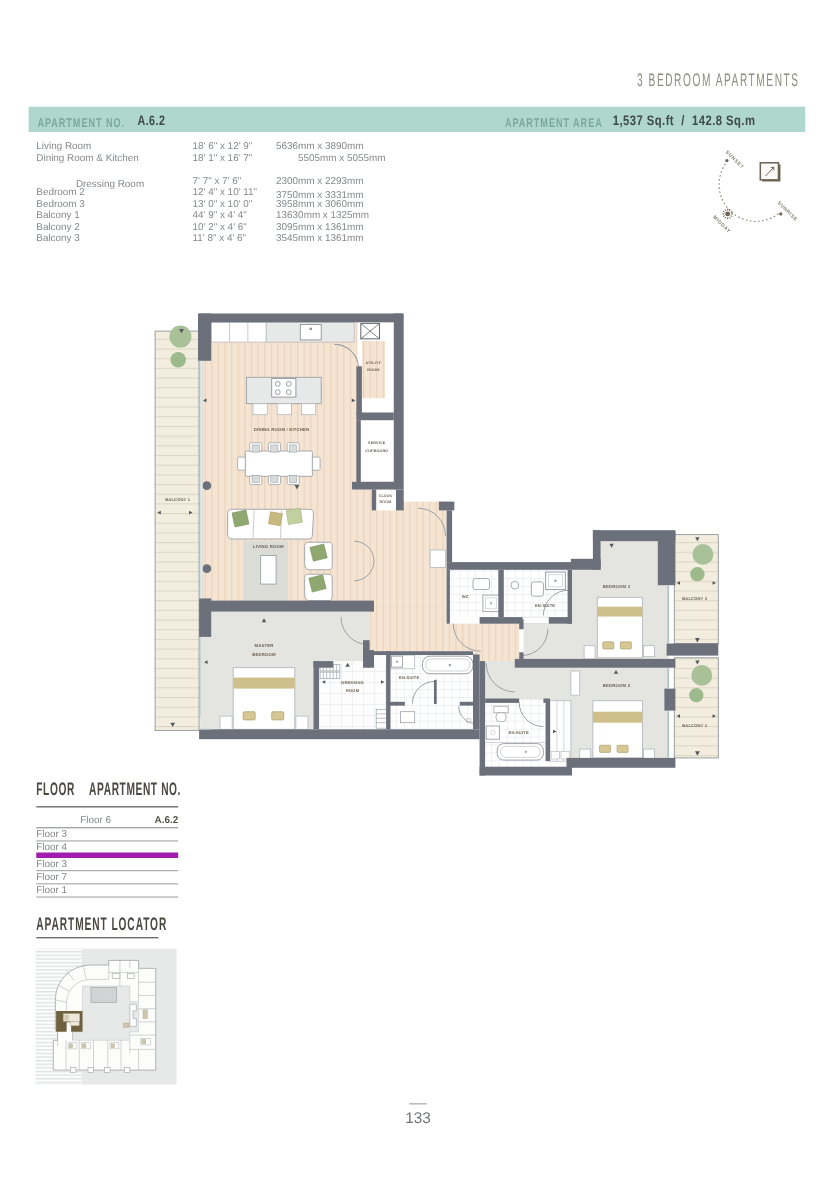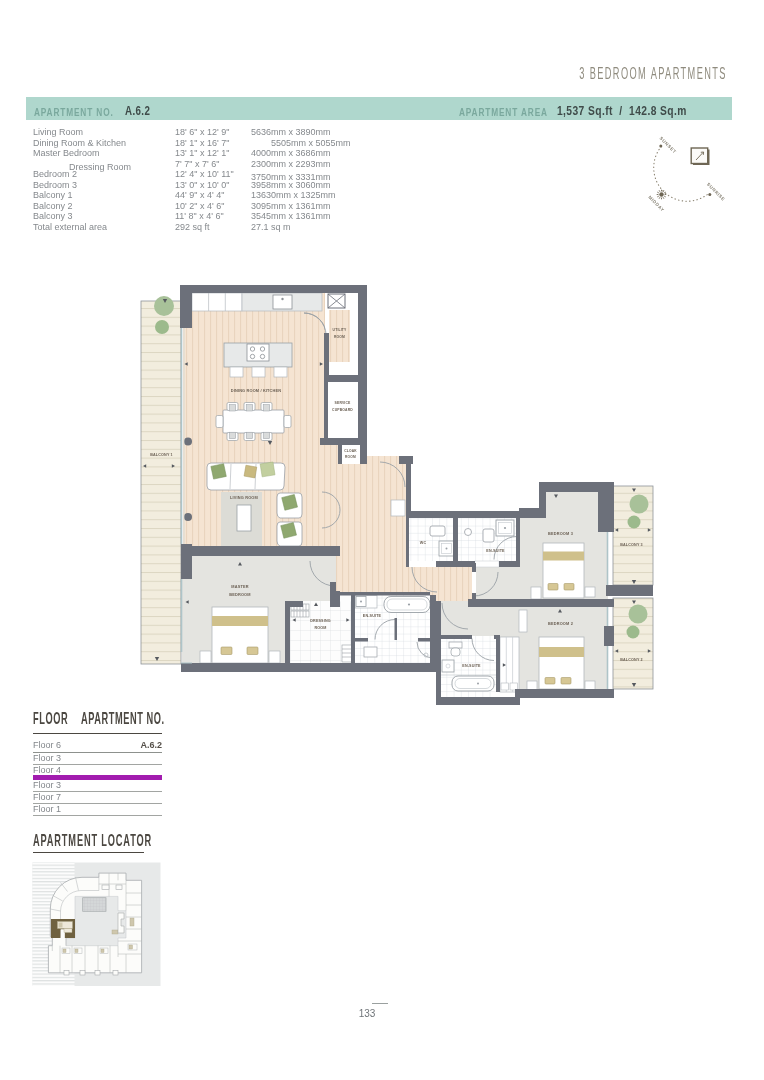--- a/index.html
+++ b/index.html
@@ -18,28 +18,26 @@
 <div class="abs" style="left:125px;top:101px;"><span style="display:inline-block;white-space:nowrap;transform:scaleX(0.78);transform-origin:left center;font-size:12.5px;font-weight:bold;letter-spacing:0.5px;color:#3f4b49;">A.6.2</span></div>
 
 <div class="abs" style="left:459px;top:102px;"><span style="display:inline-block;white-space:nowrap;transform:scaleX(0.72);transform-origin:left center;font-size:11.5px;font-weight:bold;letter-spacing:1.2px;color:#7aa89d;">APARTMENT AREA</span></div>
 
 <div class="abs" style="left:557px;top:101px;"><span style="display:inline-block;white-space:nowrap;transform:scaleX(0.82);transform-origin:left center;font-size:12.5px;font-weight:bold;letter-spacing:0.5px;color:#3f4b49;">1,537 Sq.ft&nbsp; /&nbsp; 142.8 Sq.m</span></div>
 
 <div class="abs" style="left:33px;top:127px;font-size:9px;color:#85898d;line-height:10.55px;">
 <div style="position:relative;width:340px;">
 <div><span class="abs" style="left:0;">Living Room</span><span class="abs" style="left:142px;">18' 6" x 12' 9"</span><span class="abs" style="left:218px;">5636mm x 3890mm</span>&nbsp;</div>
 <div><span class="abs" style="left:0;top:10.5px;">Dining Room &amp; Kitchen</span><span class="abs" style="left:142px;top:10.5px;">18' 1" x 16' 7"</span><span class="abs" style="left:218px;top:10.5px;padding-left:20px;">5505mm x 5055mm</span>&nbsp;</div>
-<div><span class="abs" style="left:0;top:21px;">Master Bedroom</span><span class="abs" style="left:142px;top:21px;">13' 1" x 12' 1"</span><span class="abs" style="left:218px;top:21px;">4000mm x 3686mm</span>&nbsp;</div>
 <div><span class="abs" style="left:0;top:35px;padding-left:36px;">Dressing Room</span><span class="abs" style="left:142px;top:31.5px;">7' 7" x 7' 6"</span><span class="abs" style="left:218px;top:31.5px;">2300mm x 2293mm</span>&nbsp;</div>
 <div><span class="abs" style="left:0;top:42px;">Bedroom 2</span><span class="abs" style="left:142px;top:42px;">12' 4" x 10' 11"</span><span class="abs" style="left:218px;top:45px;">3750mm x 3331mm</span>&nbsp;</div>
 <div><span class="abs" style="left:0;top:52.5px;">Bedroom 3</span><span class="abs" style="left:142px;top:52.5px;">13' 0" x 10' 0"</span><span class="abs" style="left:218px;top:52.5px;">3958mm x 3060mm</span>&nbsp;</div>
 <div><span class="abs" style="left:0;top:63px;">Balcony 1</span><span class="abs" style="left:142px;top:63px;">44' 9" x 4' 4"</span><span class="abs" style="left:218px;top:63px;">13630mm x 1325mm</span>&nbsp;</div>
 <div><span class="abs" style="left:0;top:73.5px;">Balcony 2</span><span class="abs" style="left:142px;top:73.5px;">10' 2" x 4' 6"</span><span class="abs" style="left:218px;top:73.5px;">3095mm x 1361mm</span>&nbsp;</div>
 <div><span class="abs" style="left:0;top:84px;">Balcony 3</span><span class="abs" style="left:142px;top:84px;">11' 8" x 4' 6"</span><span class="abs" style="left:218px;top:84px;">3545mm x 1361mm</span>&nbsp;</div>
-<div><span class="abs" style="left:0;top:94.5px;">Total external area</span><span class="abs" style="left:142px;top:94.5px;">292 sq ft</span><span class="abs" style="left:218px;top:94.5px;">27.1 sq m</span>&nbsp;</div>
 </div>
 </div>
 <svg class="abs" style="left:620px;top:125px;" width="130" height="95" viewBox="620 125 130 95">
 
 <path d="M 661.3 146.5 A 33.5 33.5 0 0 0 708 194" fill="none" stroke="#8a8270" stroke-width="1.1" stroke-dasharray="0.5,3.2" stroke-linecap="round"></path>
 
 <circle cx="660.8" cy="146" r="1.5" fill="#6e6654"></circle>
 
 <circle cx="709.8" cy="194.5" r="1.5" fill="#6e6654"></circle>
 
@@ -486,21 +484,21 @@
 <rect x="391" y="500" width="14" height="16" fill="#ffffff" stroke="#b2b7bc" stroke-width="0.7"></rect>
 
 <path d="M165 303 l2.2 -4 h-4.4 z" fill="#55595f" transform="translate(0,0)"></path>
 </svg>
 
 <div class="abs" style="left:33px;top:709px;"><span style="display:inline-block;white-space:nowrap;transform:scaleX(0.56);transform-origin:left center;font-size:16.5px;font-weight:bold;letter-spacing:1px;color:#4b4741;">FLOOR</span></div>
 <div class="abs" style="left:81px;top:709px;"><span style="display:inline-block;white-space:nowrap;transform:scaleX(0.56);transform-origin:left center;font-size:16.5px;font-weight:bold;letter-spacing:1px;color:#4b4741;">APARTMENT NO.</span></div>
 <div class="abs" style="left:33px;top:733px;width:129px;height:1px;background:#4b4741;"></div>
 
 <div class="abs" style="left:33px;top:740px;width:129px;font-size:9px;color:#83878b;">
-<div style="position:relative;height:11.8px;"><span>Floor 6</span><span style="position:absolute;right:0;color:#56514a;font-weight:bold;">A.6.2</span></div>
+<div style="position:relative;height:11.8px;margin-left:40px;"><span>Floor 6</span><span style="position:absolute;right:0;color:#56514a;font-weight:bold;">A.6.2</span></div>
 <div style="border-top:1px solid #8d918d;position:relative;height:10.8px;"><span>Floor 3</span></div>
 <div style="border-top:1px solid #a2a5a2;position:relative;height:10.8px;"><span>Floor 4</span></div>
 <div style="border-top:5px solid #a21caf;position:relative;height:10.8px;"><span>Floor 3</span></div>
 <div style="border-top:1px solid #a2a5a2;position:relative;height:10.8px;"><span>Floor 7</span></div>
 <div style="border-top:1px solid #a2a5a2;position:relative;height:10.8px;"><span>Floor 1</span></div>
 <div style="border-top:1px solid #a2a5a2;height:0;"></div>
 </div>
 
 <div class="abs" style="left:33px;top:831px;"><span style="display:inline-block;white-space:nowrap;transform:scaleX(0.56);transform-origin:left center;font-size:16.5px;font-weight:bold;letter-spacing:1.5px;color:#4b4741;">APARTMENT LOCATOR</span></div>
 <div class="abs" style="left:33px;top:852px;width:111px;height:1px;background:#4b4741;"></div>
@@ -565,13 +563,13 @@
 
 <path d="M60.7 929.5 L64.6 929.5 L64.6 938 L60.7 938 Z" fill="#fcfcfa"></path>
 
 <rect x="57.5" y="921.5" width="15" height="7" fill="#eee8da" stroke="#b0a88c" stroke-width="0.4"></rect>
 <rect x="58.5" y="922.5" width="4" height="5" fill="#cfc7ad"></rect>
 <rect x="64" y="928.5" width="8" height="4" fill="#eee8da" stroke="#b0a88c" stroke-width="0.4"></rect>
 </svg>
 
 <div class="abs" style="left:372px;top:1003px;width:16px;height:1px;background:#9aa09f;"></div>
 
-<div class="abs" style="left:353px;top:1008px;width:28px;text-align:center;font-size:10px;color:#6f7478;">133</div>
+<div class="abs" style="left:366px;top:1008px;width:28px;text-align:center;font-size:14px;color:#6f7478;">133</div>
 
 </body></html>

